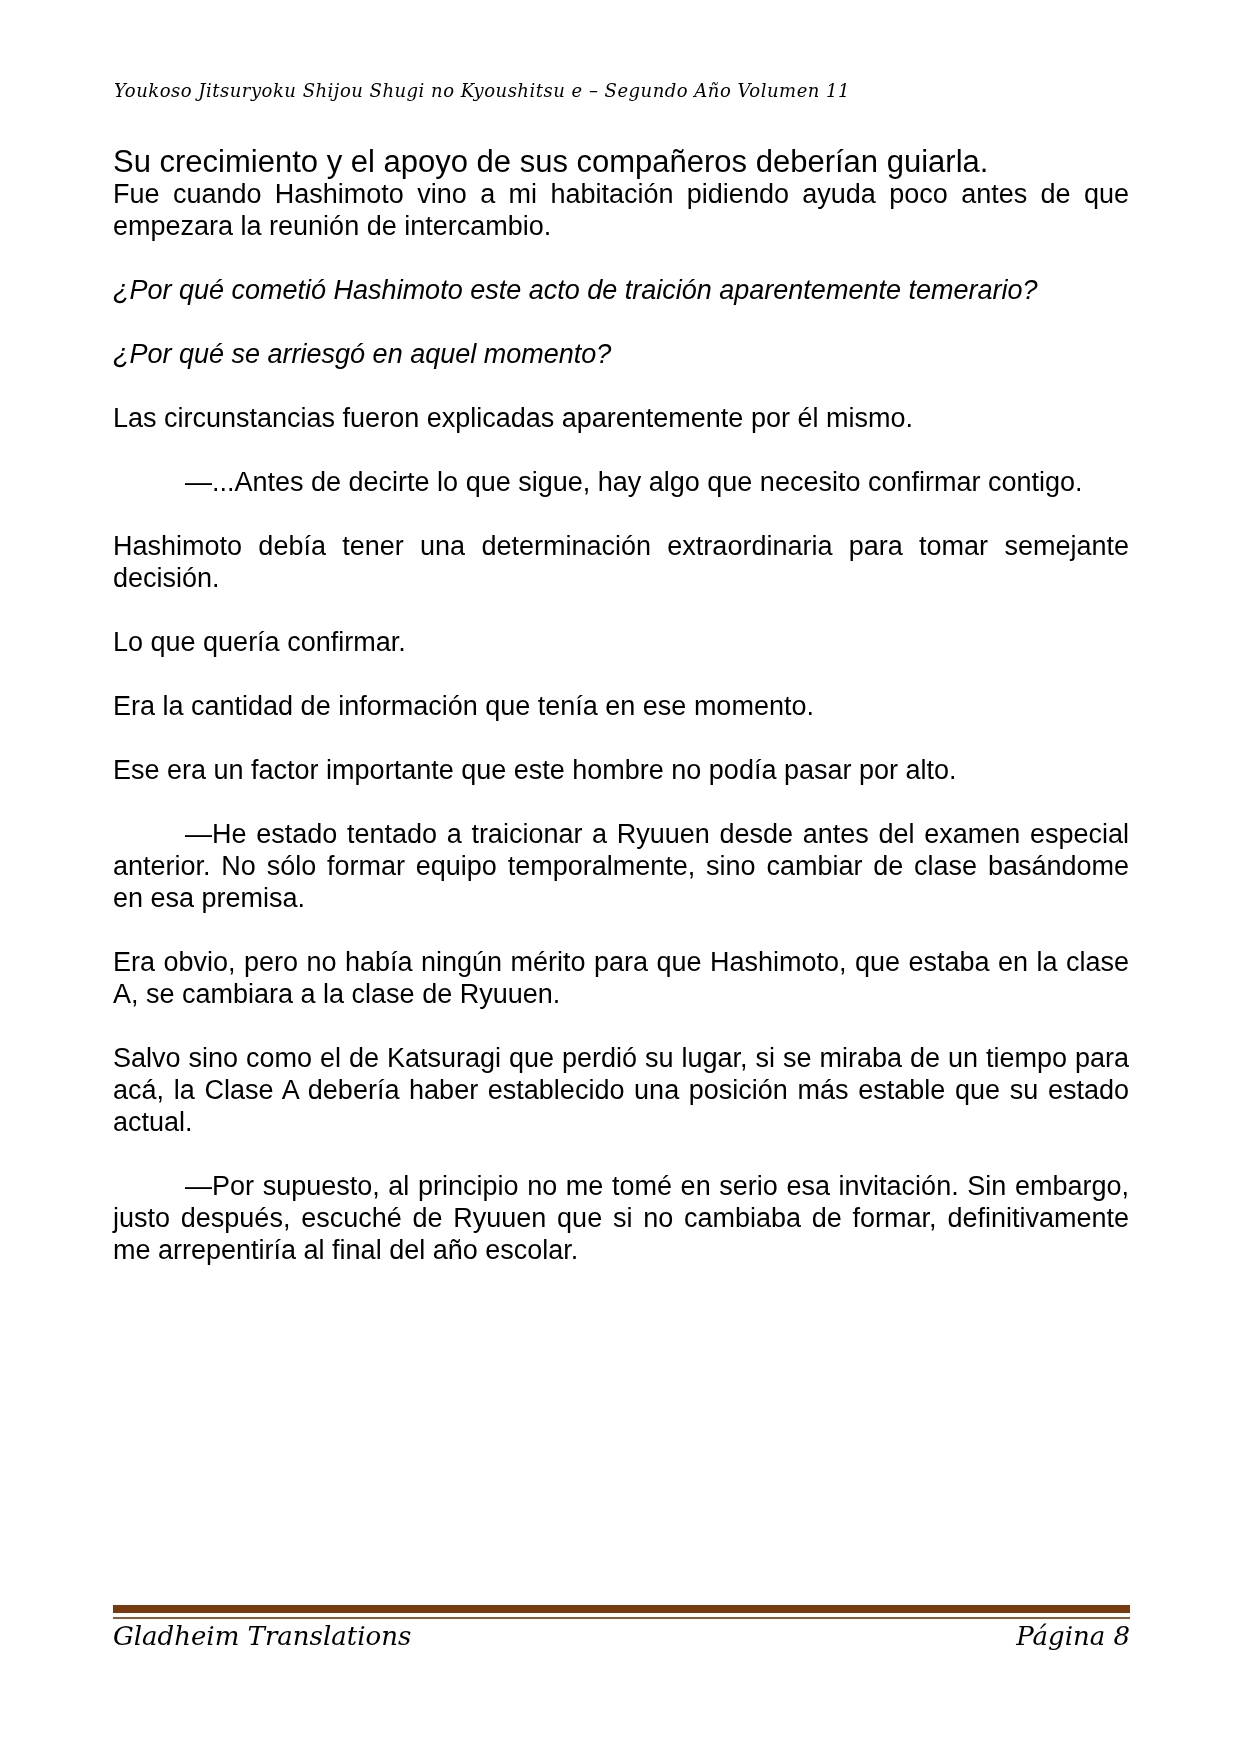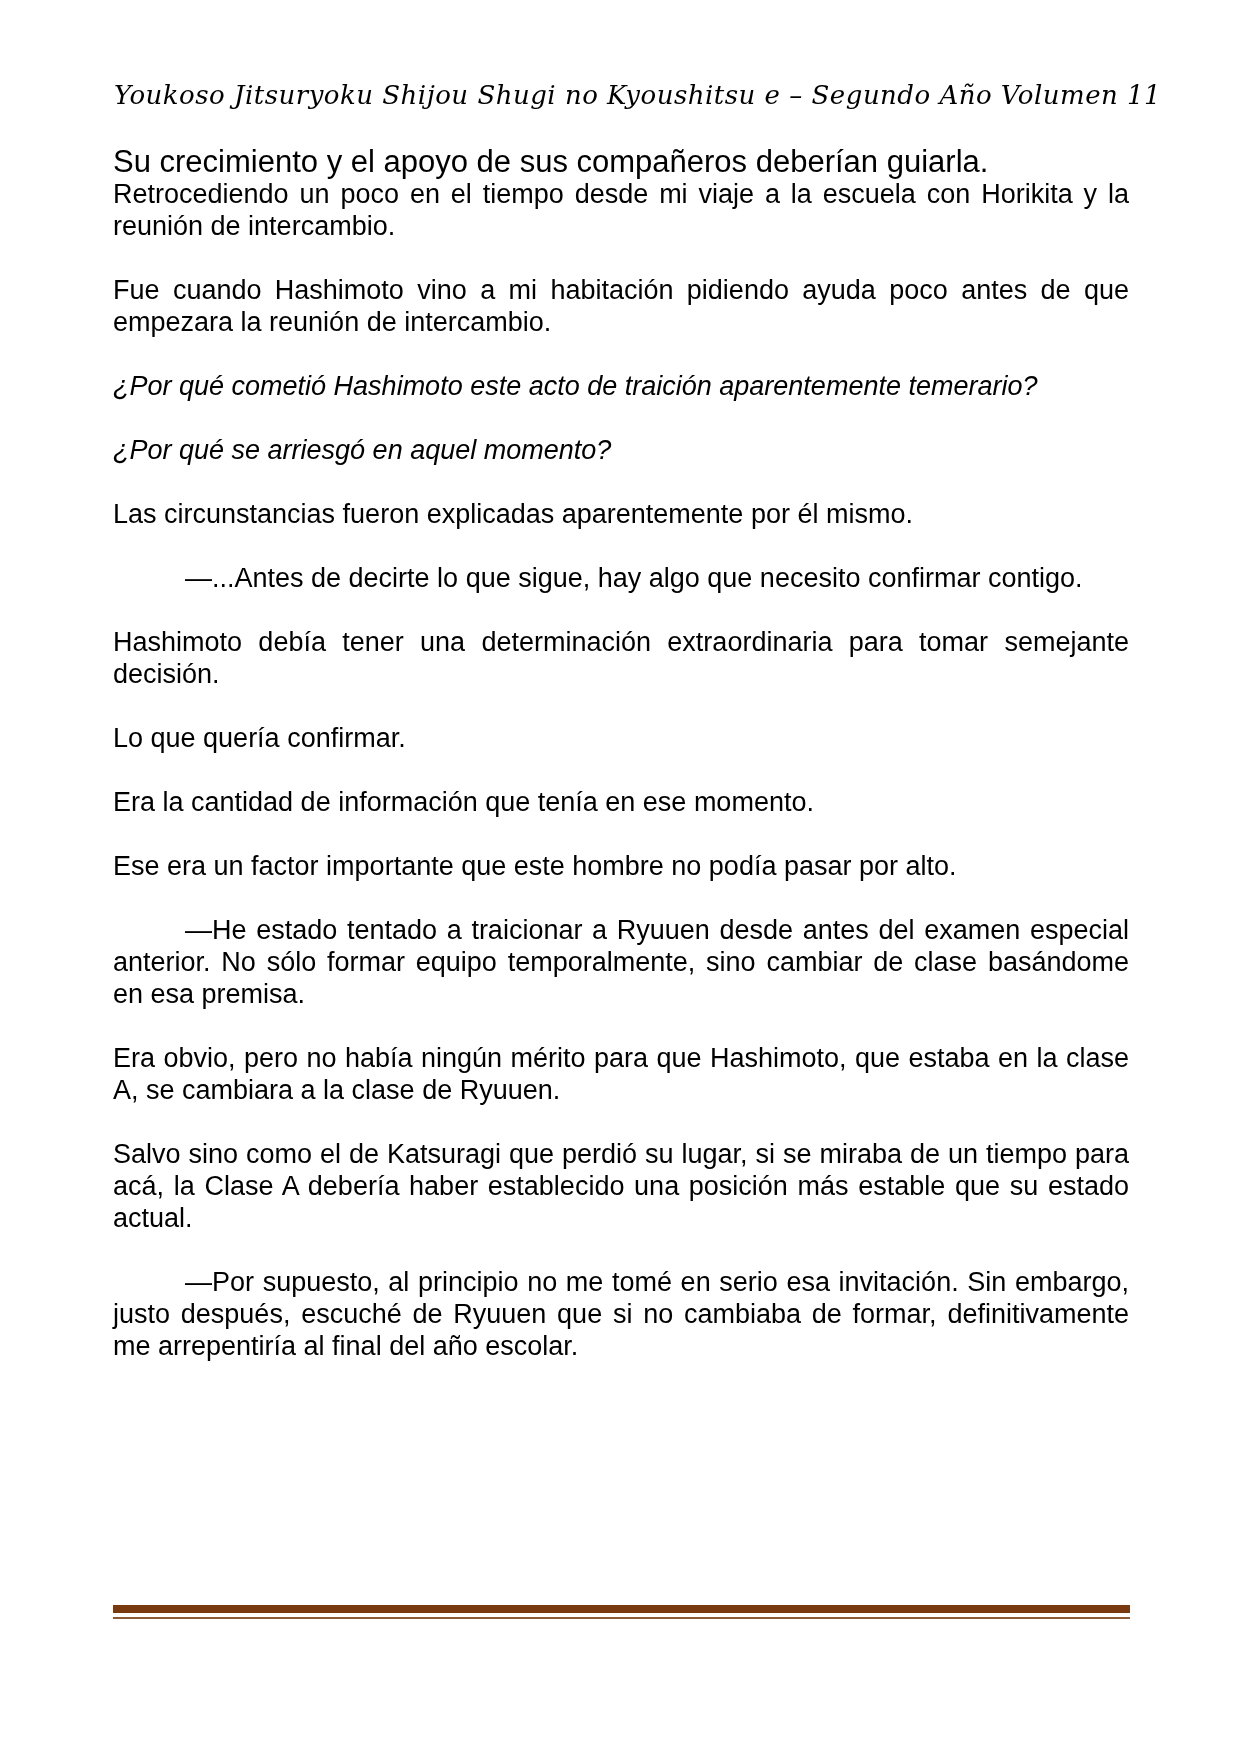--- a/index.html
+++ b/index.html
@@ -17,21 +17,21 @@
     overflow: hidden;
   }
   
   .running-header {
     position: absolute;
     top: 80px;
     left: 114px;
     right: 111px;
     font-family: "DejaVu Serif", serif;
     font-style: italic;
-    font-size: 26px;
+    font-size: 18px;
     letter-spacing: 0.5px;
     white-space: nowrap;
   }
   .content {
     position: absolute;
     top: 146px;
     left: 113px;
     width: 1016px;
   }
   .intro-par {
@@ -82,35 +82,38 @@
 <div class="page">
 
   <div class="running-header">
     <span>Youkoso Jitsuryoku Shijou Shugi no Kyoushitsu e – Segundo Año Volumen 11</span>
   </div>
 
   <div class="content">
     <p class="intro-par">Su crecimiento y el apoyo de sus compañeros deberían guiarla.</p>
 
 
-    <p class="para normal">Retrocediendo un poco en el tiempo desde mi viaje a la escuela con Horikita y la reunión de intercambio.</p>
     <p class="para normal">Fue cuando Hashimoto vino a mi habitación pidiendo ayuda poco antes de que empezara la reunión de intercambio.</p>
     <p class="para italic">¿Por qué cometió Hashimoto este acto de traición aparentemente temerario?</p>
     <p class="para italic">¿Por qué se arriesgó en aquel momento?</p>
     <p class="para normal">Las circunstancias fueron explicadas aparentemente por él mismo.</p>
     <p class="para dialogue">—...Antes de decirte lo que sigue, hay algo que necesito confirmar contigo.</p>
     <p class="para normal">Hashimoto debía tener una determinación extraordinaria para tomar semejante decisión.</p>
     <p class="para normal">Lo que quería confirmar.</p>
     <p class="para normal">Era la cantidad de información que tenía en ese momento.</p>
     <p class="para normal">Ese era un factor importante que este hombre no podía pasar por alto.</p>
     <p class="para dialogue">—He estado tentado a traicionar a Ryuuen desde antes del examen especial anterior. No sólo formar equipo temporalmente, sino cambiar de clase basándome en esa premisa.</p>
     <p class="para normal">Era obvio, pero no había ningún mérito para que Hashimoto, que estaba en la clase A, se cambiara a la clase de Ryuuen.</p>
     <p class="para normal">Salvo sino como el de Katsuragi que perdió su lugar, si se miraba de un tiempo para acá, la Clase A debería haber establecido una posición más estable que su estado actual.</p>
     <p class="para dialogue">—Por supuesto, al principio no me tomé en serio esa invitación. Sin embargo, justo después, escuché de Ryuuen que si no cambiaba de formar, definitivamente me arrepentiría al final del año escolar.</p>
   </div>
 
   <div class="footer-rule">
     <div class="thick" style="background: rgb(122, 58, 15);"></div>
     <div class="thin" style="background: rgb(141, 90, 54);"></div>
   </div>
 
+  <div class="footer-row">
+    <span>Gladheim Translations</span>
+    <span>Página 8</span>
+  </div>
 
 </div>
 
 </body></html>

